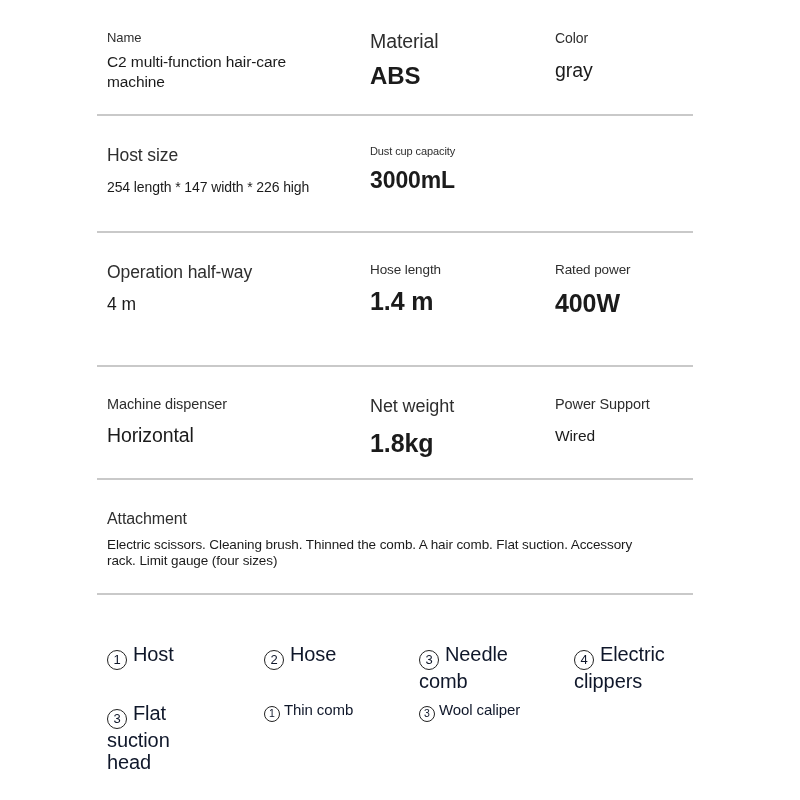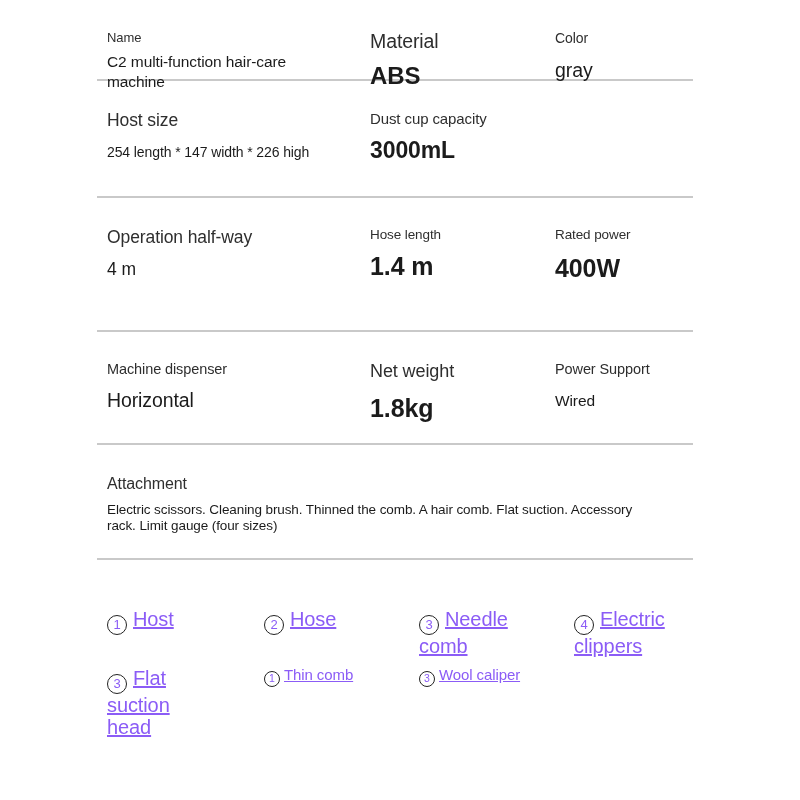--- a/index.html
+++ b/index.html
@@ -9,50 +9,50 @@
     color:#1b1b1b;letter-spacing:-0.1px;overflow:hidden;
   }
   .sheet{position:absolute;left:97px;top:0;width:596px;}
 
   
   .row{
     display:grid;grid-template-columns:263px 185px 1fr;
     padding:29px 0 0 10px;box-sizing:border-box;
     border-bottom:2px solid #c9c9c9;
   }
-  .row1{height:81px;padding-top:30px;}
+  .row1{height:116px;padding-top:30px;}
   .row2{height:117px;}
   .row3{height:134px;}
   .row4{height:113px;}
   .row5{height:115px;display:block;}
 
   .lab{color:#2e2e2e;line-height:1.2;}
   .val{color:#1b1b1b;line-height:1.25;}
 
   .fs13{font-size:13px;}  .fs135{font-size:13.5px;}
   .fs14{font-size:14px;}  .fs145{font-size:14.5px;}
-  .fs15{font-size:15px;}  .fs155{font-size:15.5px;}
+  .fs15{font-size:11px;}  .fs155{font-size:15.5px;}
   .fs16{font-size:16px;}  .fs175{font-size:17.5px;}
   .fs18{font-size:18px;}  .fs195{font-size:19.5px;}
   .fs21{font-size:25px;}  .fs23{font-size:23px;}
   .fs24{font-size:24px;}
   .b{font-weight:bold;}
 
   .mt6{margin-top:6px;}  .mt8{margin-top:8px;}  .mt10{margin-top:10px;}
   .mt11{margin-top:11px;} .mt12{margin-top:9px;} .mt13{margin-top:13px;}
 
   .name-val{max-width:218px;line-height:1.33;}
   .attach-val{max-width:530px;line-height:1.2;}
 
   
   .parts-grid{
     display:grid;grid-template-columns:157px 155px 155px 1fr;
     margin:48px 0 0 10px;row-gap:9px;align-items:start;
   }
-  .part{font-size:20px;line-height:1.12;color:#8b5cf6;text-decoration:underline;}
+  .part{font-size:20px;line-height:1.12;color:#0f172a;}
   .part.c1{max-width:100px;}
   .part.c2{max-width:112px;}
   .part.c3{max-width:132px;}
   .part.c4{max-width:140px;}
   .part.small{font-size:15px;}
   .circle{
     display:inline-flex;align-items:center;justify-content:center;
     width:20px;height:20px;border:1.6px solid #232323;border-radius:50%;
     font-size:13px;box-sizing:border-box;margin-right:6px;
     vertical-align:-3px;letter-spacing:0;

